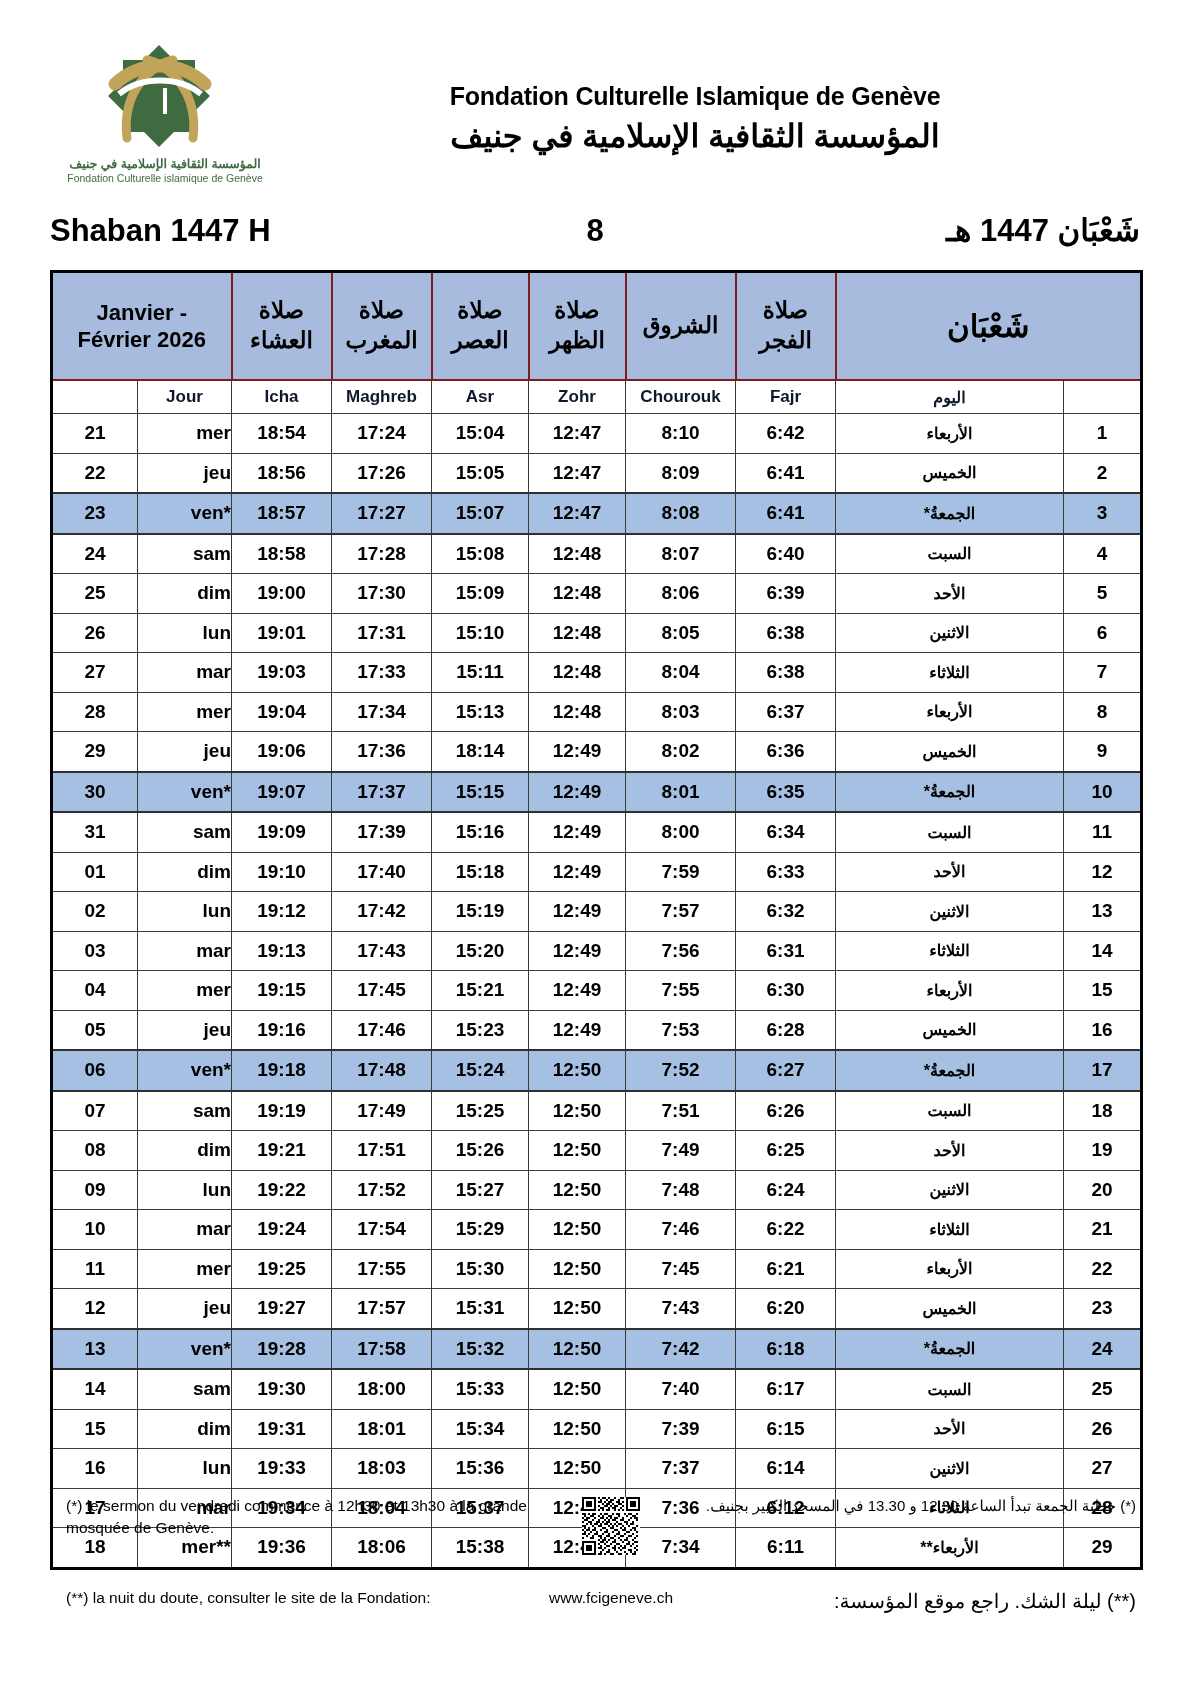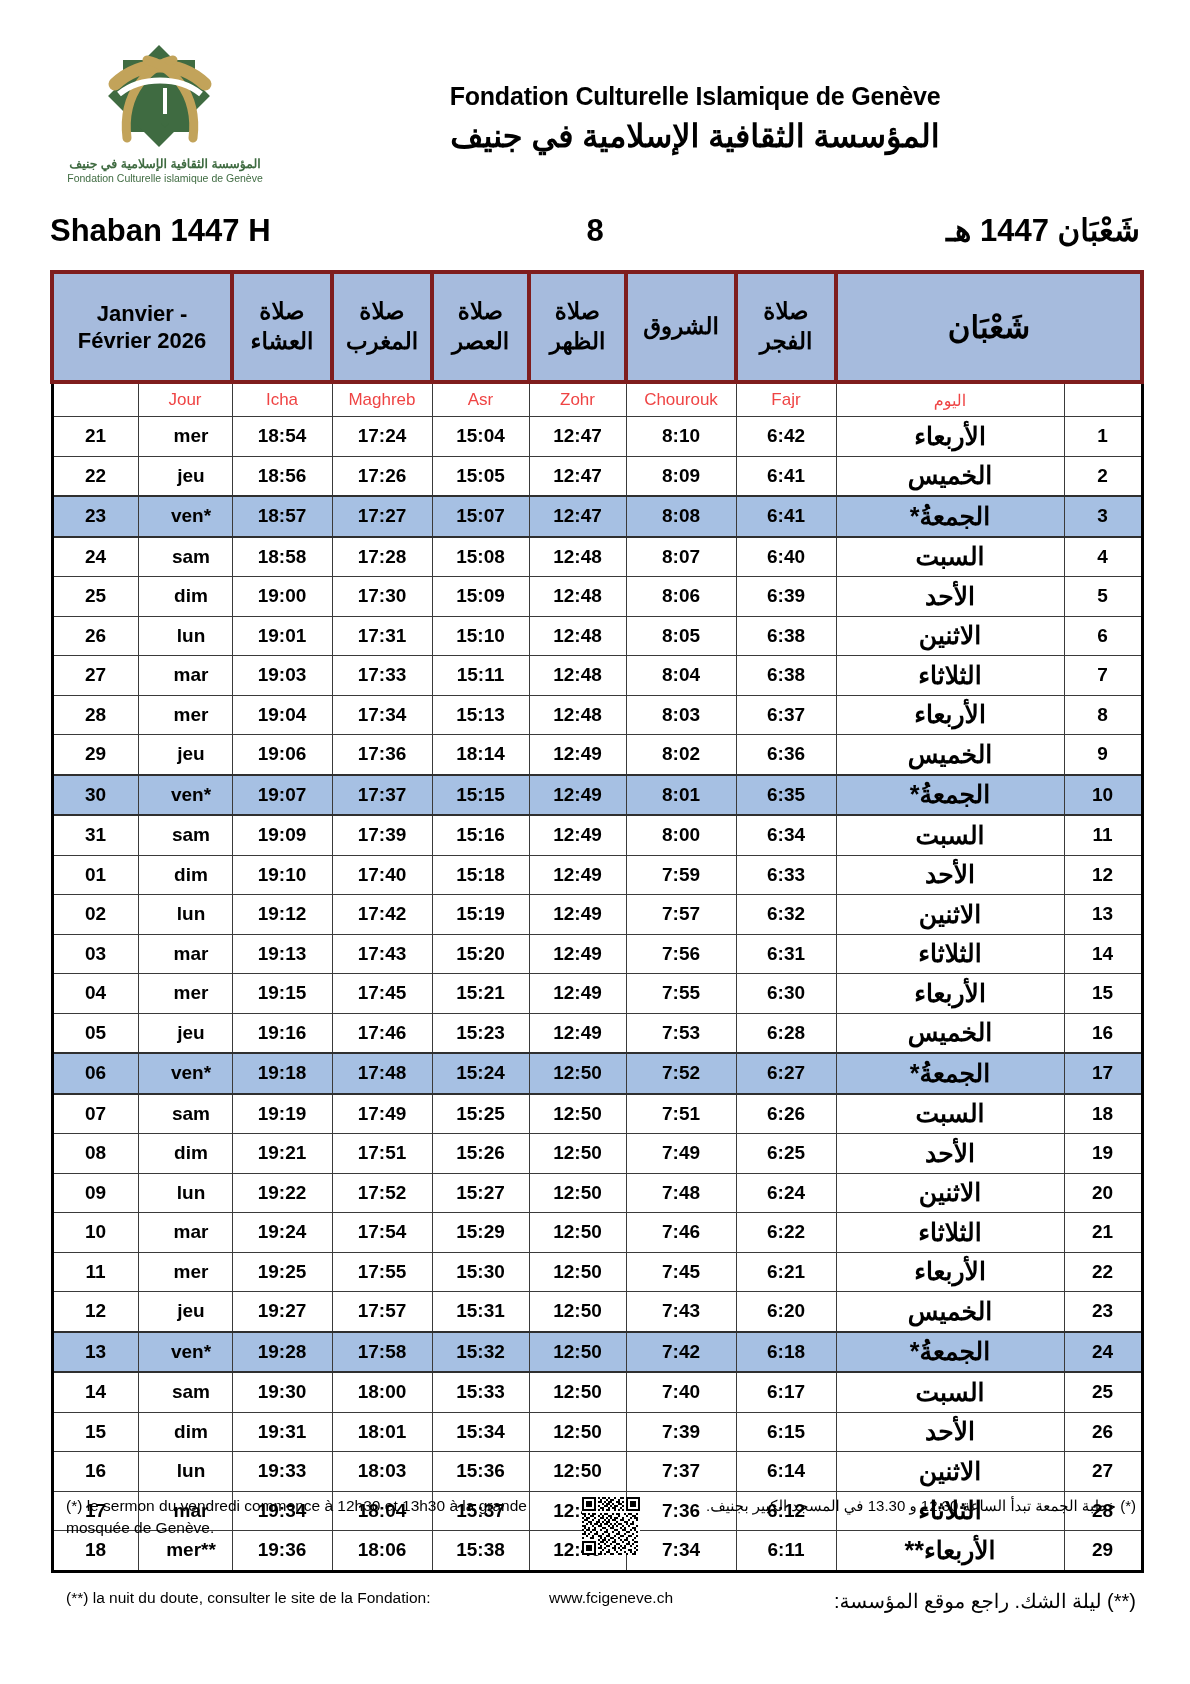--- a/index.html
+++ b/index.html
@@ -121,21 +121,21 @@
   col.c-chou   { width: 110px; }
   col.c-fajr   { width: 100px; }
   col.c-aryoum { width: 228px; }
   col.c-num    { width: 78px; }
 
   thead tr.head-main th {
     background: #a6bbdd;
     height: 106px;
     vertical-align: middle;
     font-weight: bold;
-    border: 4px solid #7f1d1d;
+    border: 2px solid #7f1d1d;
   }
   .hm-fr {
     font-size: 22px;
     line-height: 1.25;
     font-weight: bold;
   }
   .hm-ar {
     font-size: 23px;
     line-height: 1.3;
     direction: rtl;
@@ -143,43 +143,43 @@
   }
   .hm-ar-big {
     font-size: 31px;
     direction: rtl;
     font-weight: bold;
   }
 
   thead tr.head-sub th {
     background: #ffffff;
     height: 32px;
-    color: #ef4444;
+    color: #0f172a;
     font-size: 17px;
-    font-weight: normal;
+    font-weight: bold;
     border: 1px solid #3a3a3a;
   }
   thead tr.head-sub th.ar {
     direction: rtl;
     font-size: 16px;
   }
 
   tbody tr {
     height: 38.5px;
   }
   tbody td {
     font-size: 19px;
     height: 38.5px;
   }
   tbody td.ar {
     direction: rtl;
-    font-size: 25px;
+    font-size: 16px;
   }
   tbody td.jour {
-    text-align: center;
+    text-align: right;
     padding-left: 12px;
   }
   
   tbody tr.bold td { font-weight: bold; }
   tbody tr.norm td { font-weight: bold; }
   
   tbody tr.fri td {
     background: #a6c0e3;
     font-weight: bold;
   }

